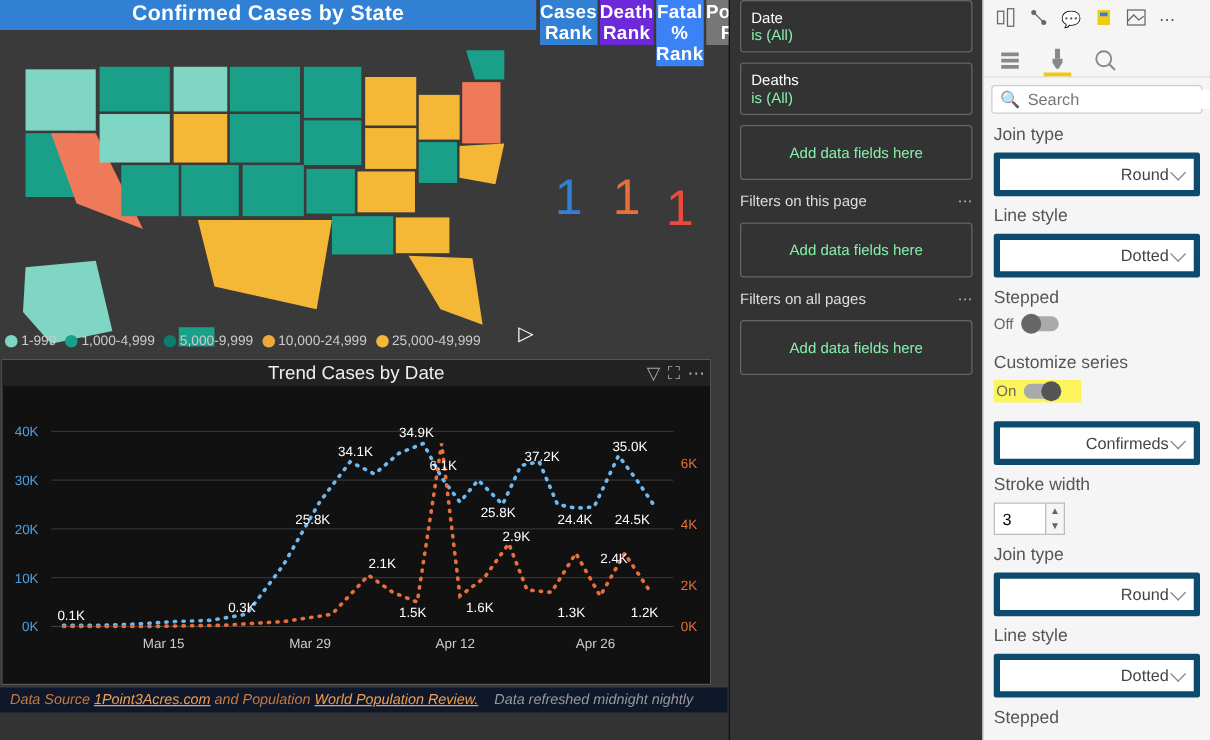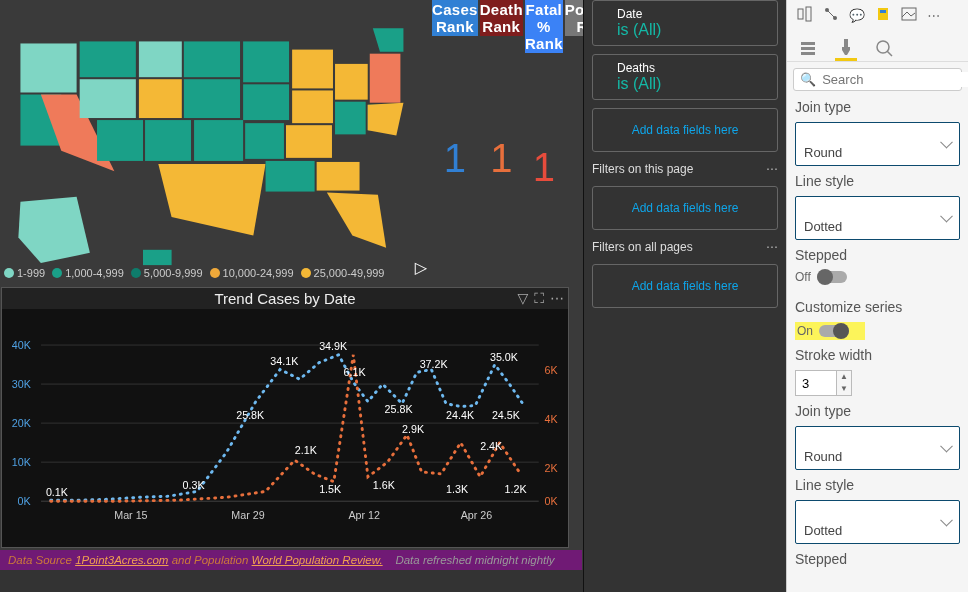--- a/index.html
+++ b/index.html
@@ -16,42 +16,42 @@
   .rankcol { width:150px; display:flex; flex-direction:row; gap:2px;}
   .rankcard { flex:1; background:#3a3a3a; display:flex; flex-direction:column;}
   .rankcard .titlebar{ font-size:15px; padding:1px 0;}
   .ranknum { flex:1; display:flex; align-items:center; justify-content:center; font-size:40px; font-weight:300;}
   .ranknum.blue{color:#3180d4;} .ranknum.orange{color:#e76f3c;} .ranknum.red{color:#e74c3c;} .ranknum.grey{color:#aaa;}
   .trendcard { flex:1; background:#111; display:flex; flex-direction:column; border:1px solid #555; margin:4px 13px 0 1px;}
   .trendhdr { background:#222; color:#eee; font-size:15px; padding:2px 4px; display:flex; align-items:center; justify-content:center; position:relative;}
   .trendhdr .tools{ position:absolute; right:4px; top:2px; display:flex; gap:6px; color:#aaa; font-size:14px;}
   .chartarea{ flex:1; position:relative;}
   .chartarea svg{ position:absolute; inset:0; width:100%; height:100%;}
-  .footer{ color:#cc7a3a; font-style:italic; font-size:11.5px; padding:4px 8px; background:#701a75;}
+  .footer{ color:#cc7a3a; font-style:italic; font-size:11.5px; padding:4px 8px; background:#0f172a;}
   .footer a{ color:#f0a050; text-decoration:underline;}
   .footer .grey{ color:#999;}
 
   .filters { width:203px; background:#333; color:#ccc; padding:0 8px; display:flex; flex-direction:column; gap:8px; font-size:12px; border-left:1px solid #111;}
-  .fcard { border:1px solid #666; border-radius:3px; padding:6px 24px;}
+  .fcard { border:1px solid #666; border-radius:3px; padding:6px 8px;}
   .fcard .t{ color:#fff; font-size:12px;}
-  .fcard .s{ color:#14b8a6; font-size:16px;}
-  .fcard.btn{ text-align:center; padding:14px 8px; color:#0ea5e9; cursor:pointer;}
+  .fcard .s{ color:#86efac; font-size:12px;}
+  .fcard.btn{ text-align:center; padding:14px 8px; color:#86efac; cursor:pointer;}
   .fsection{ color:#ddd; font-size:12px; display:flex; justify-content:space-between; align-items:center; padding:2px 0;}
   .fsection .dots{color:#bbb;}
 
   .propbar { width:182px; background:#f5f5f5; display:flex; flex-direction:column; border-left:1px solid #ccc;}
   .iconrow { display:flex; gap:10px; padding:6px 10px; align-items:center; color:#555;}
   .iconrow2{ display:flex; gap:16px; padding:4px 10px 0; border-bottom:1px solid #ddd;}
   .tabicon{ width:22px; height:26px; display:flex; align-items:center; justify-content:center; color:#666;}
   .tabicon.active{ border-bottom:3px solid #f2c811;}
   .search{ margin:6px 6px; display:flex; align-items:center; background:#fff; border:1px solid #ccc; border-radius:3px; padding:3px 6px; gap:6px;}
   .search input{ border:0; outline:0; flex:1; font-size:13px;}
   .propscroll{ flex:1; overflow:hidden; padding:2px 8px 8px; display:flex; flex-direction:column; gap:7px;}
   .lbl{ font-size:14px; color:#555;}
-  .pselect{ background:#fff; border:1px solid #0c4a6e; border-radius:2px; padding:22px 20px 5px 8px; position:relative; font-size:13px; color:#444; cursor:pointer;}
+  .pselect{ background:#fff; border:5px solid #0c4a6e; border-radius:2px; padding:5px 20px 5px 8px; position:relative; font-size:13px; color:#444; cursor:pointer;text-align:right;}
   .pselect:after{ content:""; position:absolute; right:8px; top:50%; width:8px; height:8px; transform:translateY(-70%) rotate(45deg); border-right:1.5px solid #888; border-bottom:1.5px solid #888;}
   .toggle{ display:flex; align-items:center; gap:6px;}
   .toggle .label{ color:#666; font-size:12px;}
   .switch{ width:30px; height:12px; background:#aaa; border-radius:6px; position:relative; cursor:pointer;}
   .switch .knob{ position:absolute; top:-2px; width:16px; height:16px; background:#666; border-radius:50%;}
   .switch.off .knob{ left:0;}
   .switch.on .knob{ right:0; background:#555;}
   .hl{ background:#fcf45a; padding:2px 1px 2px 2px;}
   .spin{ display:flex;}
   .spin input{ width:42px; border:1px solid #bbb; padding:4px 6px; font-size:13px;}
@@ -59,20 +59,21 @@
   .spin .ar{ width:14px; height:12px; font-size:8px; display:flex; align-items:center; justify-content:center; color:#666; cursor:pointer; line-height:1;}
   .nav-arrow{ position:absolute; right:2px; bottom:4px; color:#fff; font-size:16px;}
 </style>
 </head>
 <body>
 
 <div class="canvas">
   <div class="toprow">
 
     <div class="mapcard">
+      <div class="titlebar">Confirmed Cases by State</div>
       <div class="maparea">
         <svg viewBox="0 0 420 250">
 
           <rect x="20" y="30" width="55" height="48" fill="#7fd6c4"></rect>
           <rect x="78" y="28" width="55" height="35" fill="#1aa088"></rect>
           <rect x="136" y="28" width="42" height="35" fill="#7fd6c4"></rect>
           <rect x="180" y="28" width="55" height="35" fill="#1aa088"></rect>
           <rect x="238" y="28" width="45" height="40" fill="#1aa088"></rect>
           <rect x="286" y="36" width="40" height="38" fill="#f4b836"></rect>
           <rect x="328" y="50" width="32" height="35" fill="#f4b836"></rect>
@@ -125,21 +126,21 @@
         <span class="nav-arrow">▷</span>
       </div>
     </div>
 
     <div class="rankcol">
       <div class="rankcard">
         <div class="titlebar" style="background:#3180d4">Cases Rank</div>
         <div class="ranknum blue">1</div>
       </div>
       <div class="rankcard">
-        <div class="titlebar" style="background:#7f1d1d">Death Rank</div>
+        <div class="titlebar" style="background:#6d28d9">Death Rank</div>
         <div class="ranknum orange">1</div>
       </div>
       <div class="rankcard">
         <div class="titlebar" style="background:#3b82f6">Fatal % Rank</div>
         <div class="ranknum red">1</div>
       </div>
       <div class="rankcard">
         <div class="titlebar" style="background:#777">Populat. Rank</div>
         <div class="ranknum grey">1</div>
       </div>
@@ -297,20 +298,21 @@
     </div>
 
     <div class="lbl" style="margin-top:8px">Customize series</div>
     <div class="toggle hl" style="width:70px">
       <span class="label">On</span>
       <span class="switch on">
           <span class="knob"></span>
         </span>
     </div>
 
+    <div class="pselect" style="margin-top:8px">Confirmeds</div>
 
     <div class="lbl">Stroke width</div>
     <div class="spin">
       <input value="3" style="">
       <span class="arrows">
           <span class="ar">▲</span>
           <span class="ar">▼</span>
         </span>
     </div>
 

